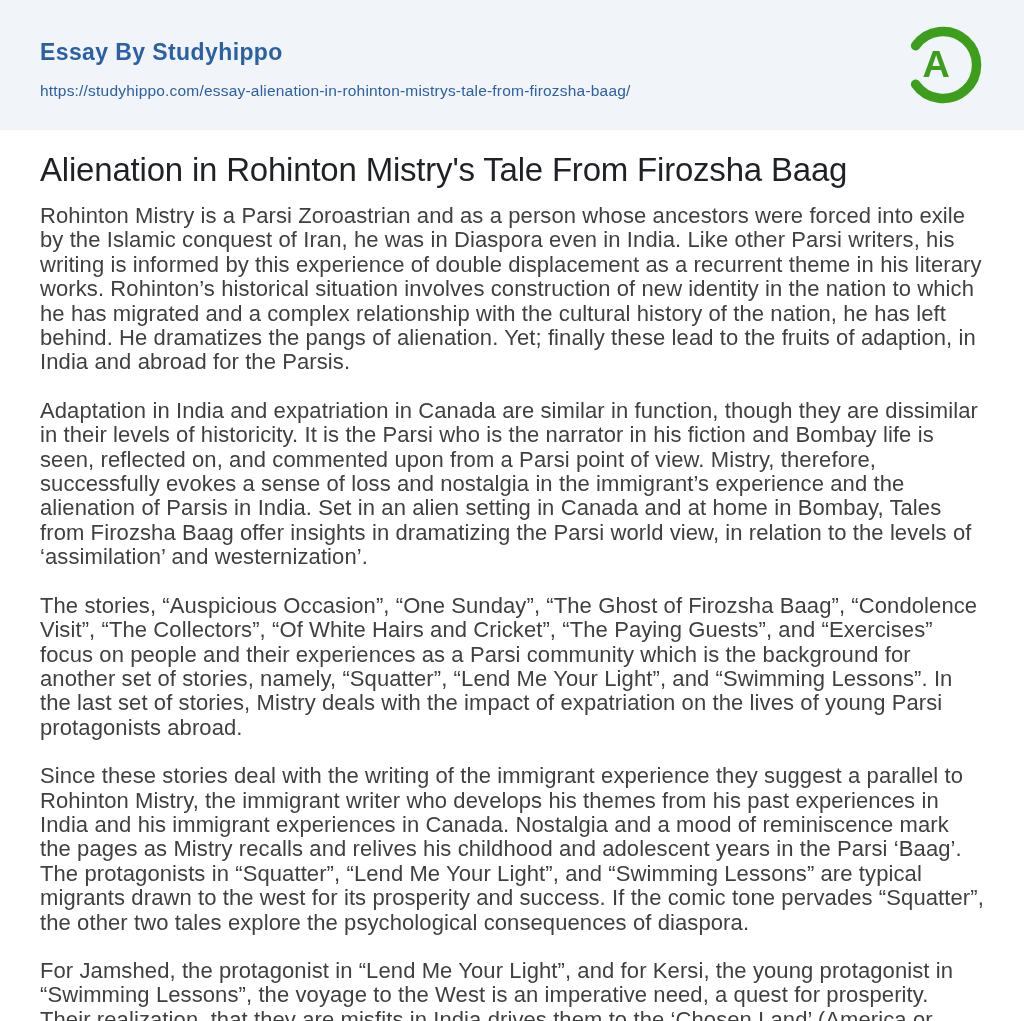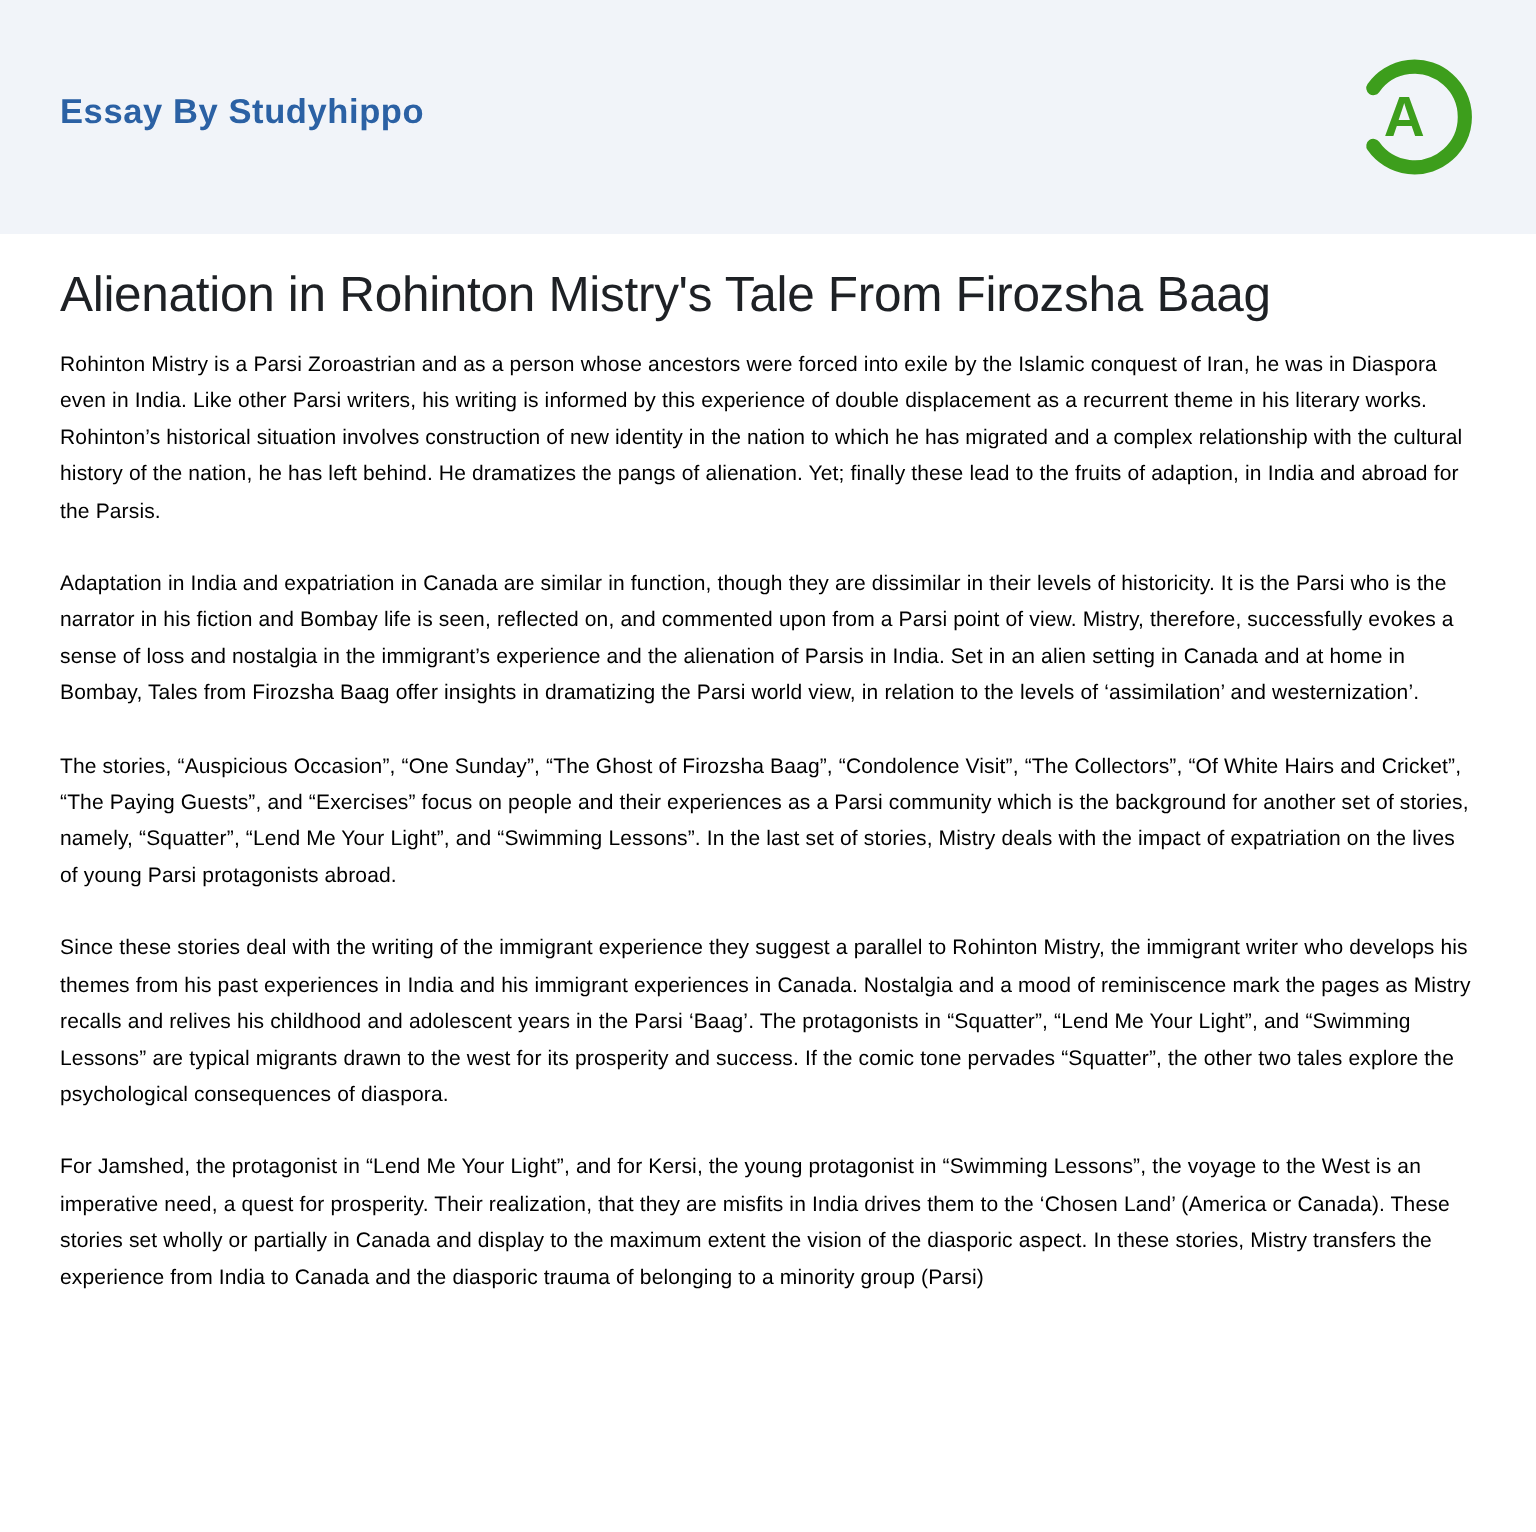--- a/index.html
+++ b/index.html
@@ -6,21 +6,21 @@
   html, body {
     width: 1024px;
     background: #ffffff;
     font-family: "Liberation Sans", sans-serif;
   }
   body { height: 1021px; overflow: hidden; }
 
   
   .header {
     background: #f1f4f9;
-    height: 156px;
+    height: 130px;
     padding: 0 38px 0 40px;
     display: flex;
     align-items: center;
     justify-content: space-between;
   }
   .header-left { padding-top: 8px; }
   .site-title {
     color: #2b61a4;
     font-size: 23px;
     font-weight: bold;
@@ -43,34 +43,35 @@
   .article-title {
     color: #1e2125;
     font-size: 33px;
     line-height: 35px;
     font-weight: normal;
     letter-spacing: -0.2px;
     max-width: 850px;
     margin: 0 0 17px 0;
   }
   .article-body p {
-    color: #000000;
-    font-size: 14px;
+    color: #404040;
+    font-size: 22px;
     line-height: 24.4px;
     letter-spacing: 0.1px;
     max-width: 946px;
     margin: 0 0 24px 0;
   }
 </style>
 </head>
 <body>
 
 <div class="header">
   <div class="header-left">
     <div class="site-title">Essay By Studyhippo</div>
+    <a class="page-url" href="#">https://studyhippo.com/essay-alienation-in-rohinton-mistrys-tale-from-firozsha-baag/</a>
   </div>
   <div class="logo">
     <svg viewBox="0 0 100 100" aria-hidden="true">
       <path d="M 18.1 72.4 A 39 39 0 1 0 18.1 27.6" fill="none" stroke="#3d9e1c" stroke-width="11" stroke-linecap="round"></path>
       <text x="42" y="64.5" text-anchor="middle" font-family="Liberation Sans, sans-serif" font-size="44" font-weight="bold" fill="#3d9e1c">A</text>
     </svg>
   </div>
 </div>
 
 <div class="content">

